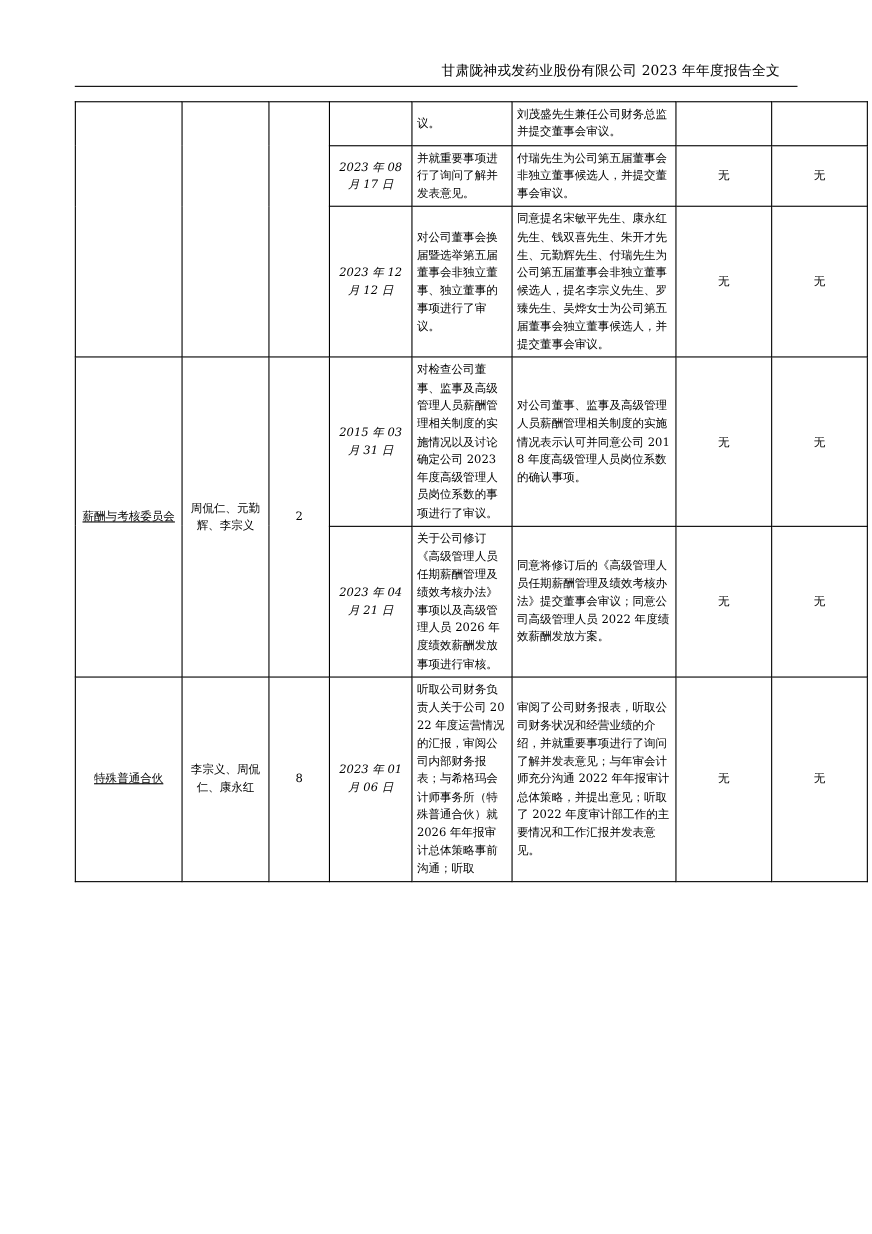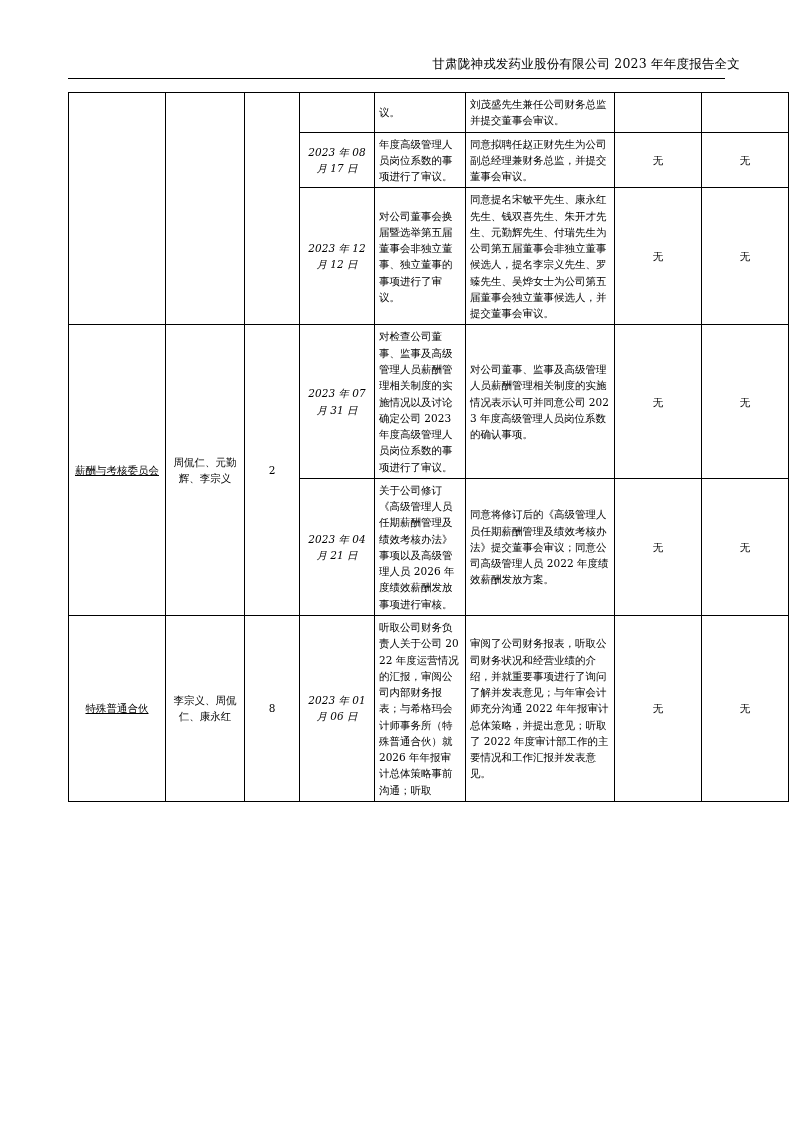--- a/index.html
+++ b/index.html
@@ -18,21 +18,21 @@
     position: relative;
     width: 793px;
     height: 1122px;
     box-sizing: border-box;
     padding: 0;
   }
   .header {
     position: absolute;
     top: 56px;
     left: 68px;
-    right: 53px;
+    right: 84px;
     text-align: right;
     font-size: 12.5px;
     font-family: "DejaVu Serif", serif;
     letter-spacing: 0.2px;
   }
   .header-rule {
     position: absolute;
     top: 78px;
     left: 68px;
     width: 657px;
@@ -93,39 +93,39 @@
           <td class="c-members" rowspan="3"></td>
           <td class="c-count" rowspan="3"></td>
           <td class="c-date"></td>
           <td class="c-topic cell-top">议。</td>
           <td class="c-content cell-top">刘茂盛先生兼任公司财务总监并提交董事会审议。</td>
           <td class="c-obj"></td>
           <td class="c-impl"></td>
         </tr>
         <tr>
           <td class="c-date">2023 年 08 月 17 日</td>
-          <td class="c-topic cell-top">年度高级管理人员岗位系数的事项进行了审议。</td>
-          <td class="c-content cell-top">同意拟聘任赵正财先生为公司副总经理兼财务总监，并提交董事会审议。</td>
+          <td class="c-topic cell-top">并就重要事项进行了询问了解并发表意见。</td>
+          <td class="c-content cell-top">付瑞先生为公司第五届董事会非独立董事候选人，并提交董事会审议。</td>
           <td class="c-obj">无</td>
           <td class="c-impl">无</td>
         </tr>
         <tr>
           <td class="c-date">2023 年 12 月 12 日</td>
           <td class="c-topic cell-top">对公司董事会换届暨选举第五届董事会非独立董事、独立董事的事项进行了审议。</td>
           <td class="c-content cell-top">同意提名宋敏平先生、康永红先生、钱双喜先生、朱开才先生、元勤辉先生、付瑞先生为公司第五届董事会非独立董事候选人，提名李宗义先生、罗臻先生、吴烨女士为公司第五届董事会独立董事候选人，并提交董事会审议。</td>
           <td class="c-obj">无</td>
           <td class="c-impl">无</td>
         </tr>
         <tr>
           <td class="c-name" rowspan="2">薪酬与考核委员会</td>
           <td class="c-members" rowspan="2">周侃仁、元勤辉、李宗义</td>
           <td class="c-count" rowspan="2">2</td>
-          <td class="c-date">2023 年 07 月 31 日</td>
+          <td class="c-date">2015 年 03 月 31 日</td>
           <td class="c-topic cell-top">对检查公司董事、监事及高级管理人员薪酬管理相关制度的实施情况以及讨论确定公司 2023 年度高级管理人员岗位系数的事项进行了审议。</td>
-          <td class="c-content cell-top">对公司董事、监事及高级管理人员薪酬管理相关制度的实施情况表示认可并同意公司 2023 年度高级管理人员岗位系数的确认事项。</td>
+          <td class="c-content cell-top">对公司董事、监事及高级管理人员薪酬管理相关制度的实施情况表示认可并同意公司 2018 年度高级管理人员岗位系数的确认事项。</td>
           <td class="c-obj">无</td>
           <td class="c-impl">无</td>
         </tr>
         <tr>
           <td class="c-date">2023 年 04 月 21 日</td>
           <td class="c-topic cell-top">关于公司修订《高级管理人员任期薪酬管理及绩效考核办法》事项以及高级管理人员 2026 年度绩效薪酬发放事项进行审核。</td>
           <td class="c-content cell-top">同意将修订后的《高级管理人员任期薪酬管理及绩效考核办法》提交董事会审议；同意公司高级管理人员 2022 年度绩效薪酬发放方案。</td>
           <td class="c-obj">无</td>
           <td class="c-impl">无</td>
         </tr>

